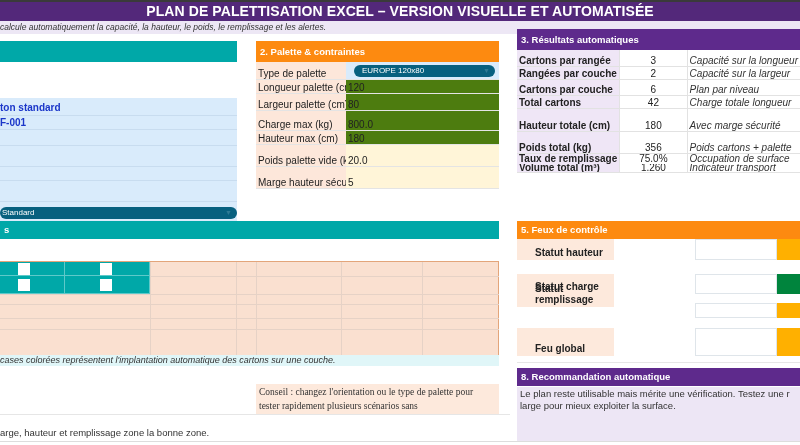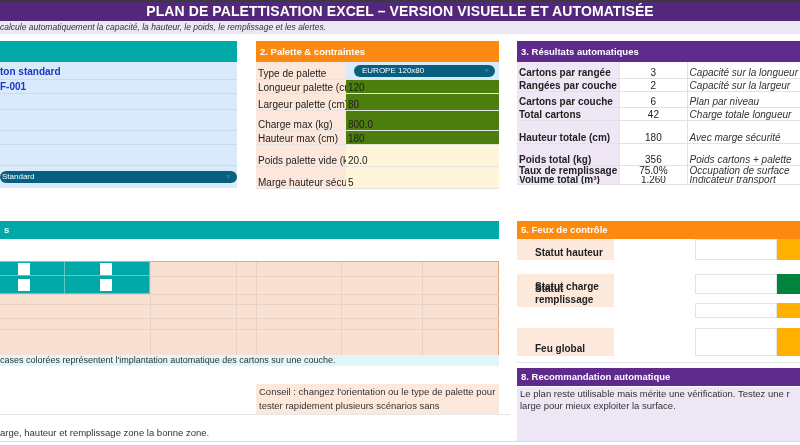--- a/index.html
+++ b/index.html
@@ -44,34 +44,34 @@
     
     .s2 { left: 256px; top: 41px; width: 243px; }
     .s2 table, .s3 table { border-collapse: collapse; width: 100%; }
     .s2 td { font-size: 10px; white-space: nowrap; overflow: hidden; border-bottom: 1px solid #e4e4e4; padding: 0 2px; vertical-align: bottom; }
     .s2 td.lbl { background: #fde7da; width: 90px; max-width: 90px; color: #222; }
     .s2 td.val { background: #4d7c0f; }
     .s2 tr.cream td.val { background: #fff5d8; }
     .s2 tr.cream td.lbl { background: #fde7da; }
 
     
-    .s3 { left: 517px; top: 41px; width: 283px; }
+    .s3 { left: 517px; top: 29px; width: 283px; }
     .s3 td { font-size: 10px; white-space: nowrap; overflow: hidden; border-bottom: 1px solid #e2e2e2; vertical-align: bottom; padding: 0 2px; }
     .s3 td.lbl { background: #efe6f6; width: 97px; font-weight: bold; color: #222; margin-left: 20px; }
     .s3 td.num { background: #fff; width: 80px; text-align: center; border-left: 1px solid #e2e2e2; border-right: 1px solid #e2e2e2; }
     .s3 td.note { background: #fff; font-style: italic; color: #333; }
 
     
     .s4head { left: 0; top: 221px; width: 499px; }
     .grid { left: 0; top: 261px; width: 499px; height: 96px; border: 1px solid #e3a57a; border-left: none; background: #fae0d0; }
     .grid-cell { position: absolute; border-right: 1px solid #e6d2c6; border-bottom: 1px solid #e6d2c6; }
     .grid-cell.filled { background: #00a8a8; border-color: #5ec9c9; }
     .marker { position: absolute; width: 12px; height: 12px; background: #fff; }
-    .caption { left: 0; top: 355px; width: 499px; height: 11px; background: #e0f6f8; font-size: 9px; color: #333; line-height: 10px; white-space: nowrap; overflow: hidden; }
-    .tip { left: 256px; top: 384px; width: 243px; height: 30px; background: #fde9dc; font-size: 9.5px; line-height: 14px; padding: 1px 3px; color: #333; }
+    .caption { left: 0; top: 355px; width: 499px; height: 11px; background: #e0f6f8; font-style: italic; font-size: 9px; color: #333; line-height: 10px; white-space: nowrap; overflow: hidden; }
+    .tip { left: 256px; top: 384px; width: 243px; height: 30px; background: #fde9dc; font-size: 9.5px; line-height: 14px; padding: 1px 3px; color: #333; font-family: Liberation Serif, serif; }
     .footer-note { left: 0; top: 426px; width: 510px; height: 14px; font-size: 9.5px; color: #333; line-height: 14px; white-space: nowrap; overflow: hidden; }
     .footer-line { left: 0; top: 441px; width: 800px; height: 1px; background: #dddddd; }
     .sep-line { left: 0; top: 414px; width: 510px; height: 1px; background: #e6e6e6; }
 
     
     .s5head { left: 517px; top: 221px; width: 283px; }
     .status-lbl { position: absolute; left: 517px; width: 97px; background: #fde9dc; font-weight: bold; font-size: 10px; padding-left: 18px; color: #222; display: flex; align-items: flex-end; padding-bottom: 2px; }
     .status-box { position: absolute; left: 695px; width: 82px; background: #fff; border: 1px solid #dfe5ea; }
     .status-light { position: absolute; left: 777px; width: 23px; }
 
@@ -81,21 +81,21 @@
   </style>
 </head>
 <body>
 
 <div class="abs topbar"></div>
 <div class="abs title-bar">PLAN DE PALETTISATION EXCEL – VERSION VISUELLE ET AUTOMATISÉE</div>
 <div class="abs subtitle-bar">calcule automatiquement la capacité, la hauteur, le poids, le remplissage et les alertes.</div>
 
 <div class="abs s1">
   <div class="sec-head teal"></div>
-  <div class="s1-body" style="padding-top:3px;">
+  <div class="s1-body" style="padding-top:3px;margin-top:36px;">
     <div class="s1-row">ton standard</div>
     <div class="s1-row">F-001</div>
     <div class="s1-row" style="height:16px"></div>
     <div class="s1-row" style="height:21px"></div>
     <div class="s1-row" style="height:14px"></div>
     <div class="s1-row" style="height:21px"></div>
     <div style="height:22px; padding:5px 0 4px 0;">
       <div class="dropdown-pill">
         <span>Standard</span>
         <span class="arrow">▼</span>

